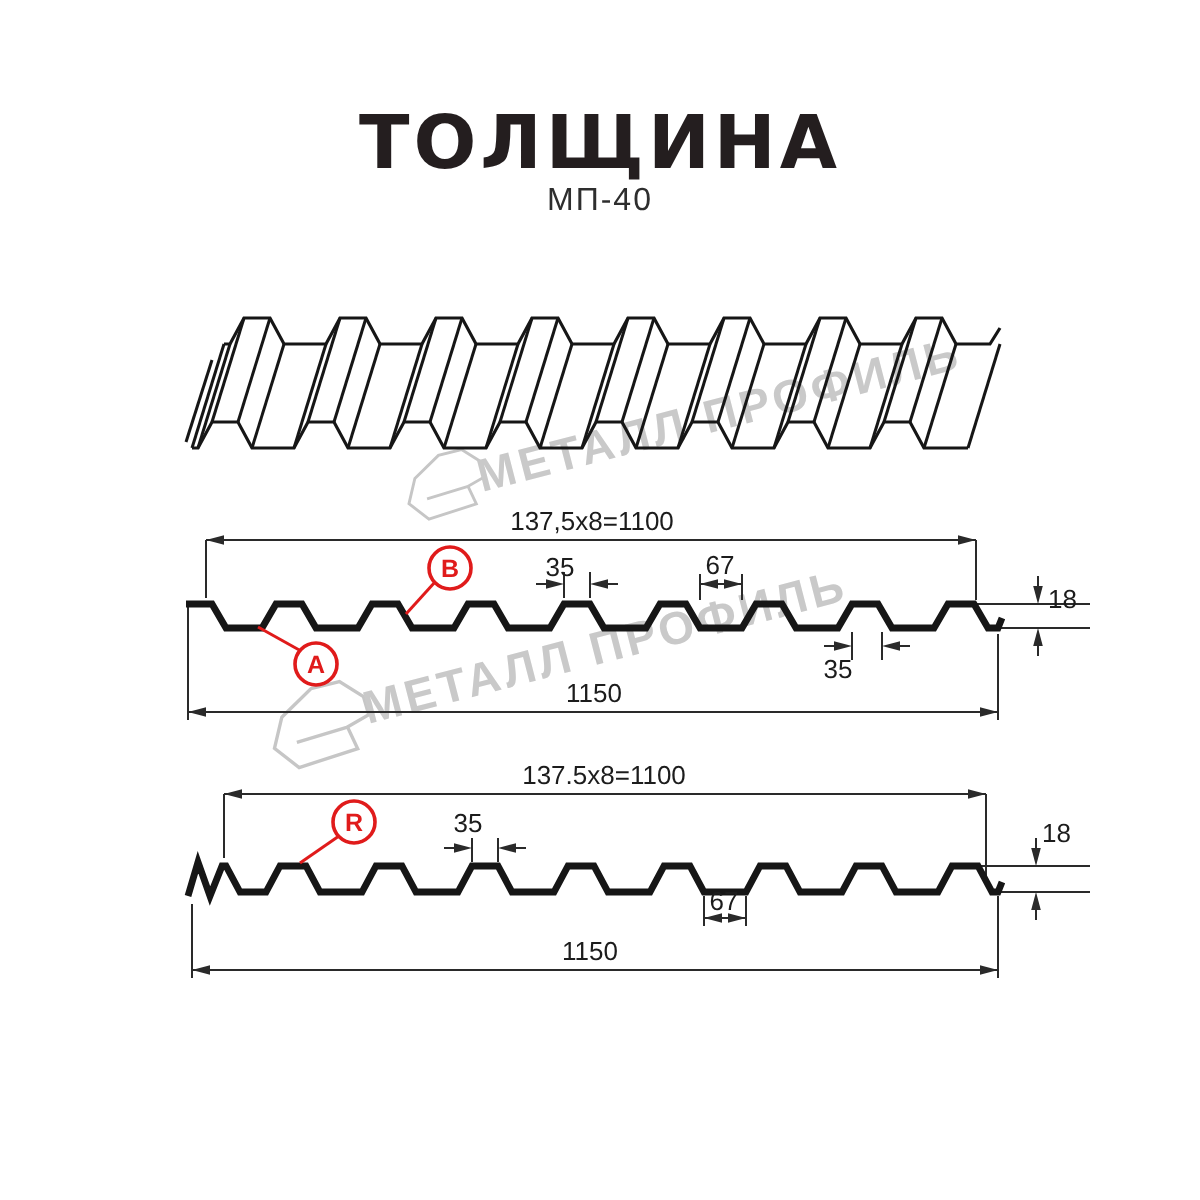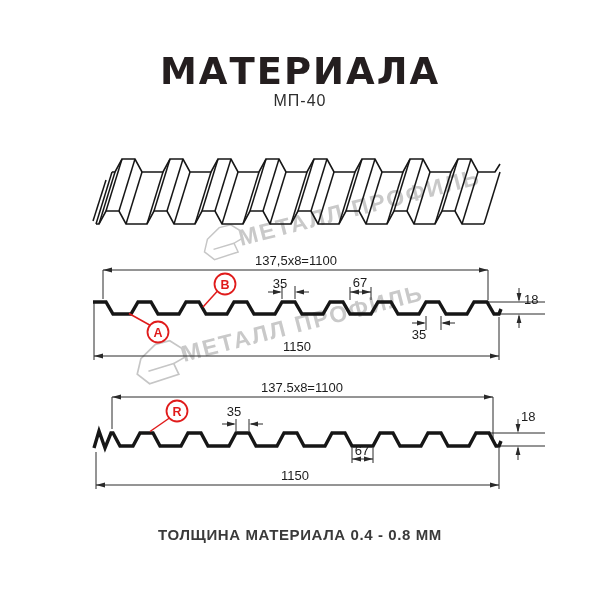--- a/index.html
+++ b/index.html
@@ -14,21 +14,21 @@
   svg{position:absolute;left:0;top:0;}
   .dimtxt{font-family:"Liberation Sans",sans-serif;font-size:13px;fill:#1c1c1c;}
   .redtxt{font-family:"Liberation Sans",sans-serif;font-size:12.5px;font-weight:700;fill:#e01b1b;}
   .wmtxt{font-family:"Liberation Sans",sans-serif;font-size:23px;font-weight:700;fill:#c9c9c9;letter-spacing:2px;}
 </style>
 </head>
 <body>
 
 <div class="page">
 
-  <div class="title">МАТЕРИАЛА</div>
+  <div class="title">ТОЛЩИНА</div>
   <div class="subtitle">МП-40</div>
 
   <svg width="600" height="600" viewBox="0 0 600 600">
 
     <g>
       <g transform="translate(197,229) scale(0.85) rotate(-10)">
         <path d="M10,14 L26,3 L40,2 L50,11 L51,20 L40,24 L43,35 L14,39 L4,28 Z M40,24 L15,27" fill="none" stroke="#c6c6c6" stroke-width="1.7"></path>
       </g>
       <g transform="translate(241,246) rotate(-14.5)">
         <text class="wmtxt" x="0" y="0">МЕТАЛЛ ПРОФИЛЬ</text>
@@ -175,14 +175,13 @@
       <circle cx="158" cy="332" r="10.5" fill="none" stroke="#e01b1b" stroke-width="1.8"></circle>
       <text class="redtxt" x="158" y="336.5" text-anchor="middle">A</text>
     </g>
     <g>
       <line x1="169.5" y1="418" x2="150" y2="431.5" stroke="#e01b1b" stroke-width="1.5"></line>
       <circle cx="177" cy="411" r="10.5" fill="none" stroke="#e01b1b" stroke-width="1.8"></circle>
       <text class="redtxt" x="177" y="415.5" text-anchor="middle">R</text>
     </g>
   </svg>
 
-  <div class="footer">ТОЛЩИНА МАТЕРИАЛА 0.4 - 0.8 ММ</div>
 </div>
 
 </body></html>

